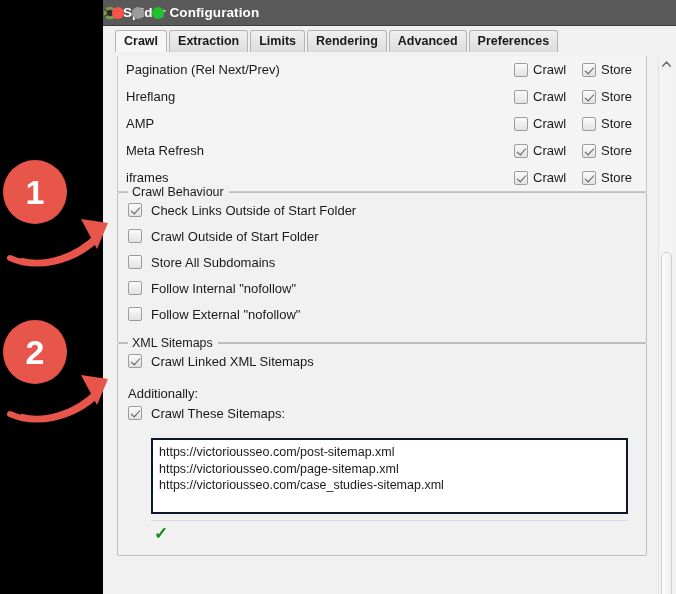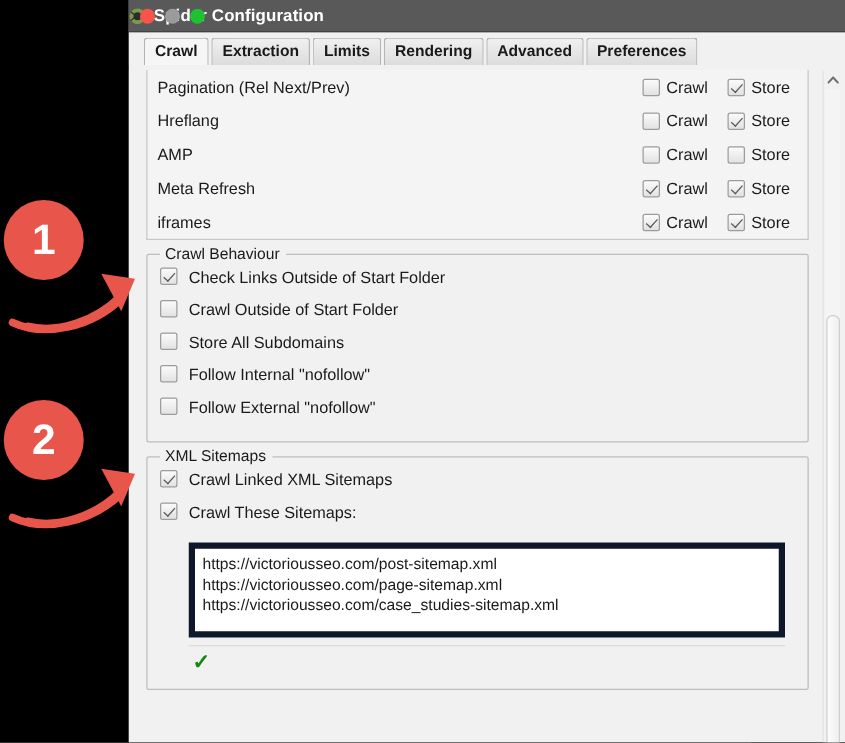--- a/index.html
+++ b/index.html
@@ -159,21 +159,20 @@
     top: 1px;
     width: 4px;
     height: 8px;
     border: solid #5a5a5a;
     border-width: 0 1.6px 1.6px 0;
     transform: rotate(42deg);
   }
 
   
   .section {
-    margin-top: 11px;
     border: 1px solid #bdbdbd;
     border-radius: 2px;
     padding: 10px 10px 9px 10px;
     position: relative;
     box-sizing: border-box;
     width: 530px;
   }
   .section > .legend {
     position: absolute;
     top: -8px;
@@ -197,21 +196,21 @@
     color: #1a1a1a;
     height: 26px;
     display: flex;
     align-items: center;
   }
   .sitemap-box {
     margin: 6px 0 0 23px;
     width: 477px;
     height: 76px;
     background: #ffffff;
-    border: 5px solid #0f172a;
+    border: 2px solid #0f172a;
     box-sizing: border-box;
     padding: 4px 6px;
     overflow: hidden;
   }
   .sitemap-box div {
     font-size: 12.5px;
     color: #1a1a1a;
     line-height: 16.5px;
     white-space: nowrap;
   }
@@ -414,20 +413,21 @@
         </div>
 
         <div class="section">
           <div class="legend">XML Sitemaps</div>
 
           <div class="opt">
             <span class="cb checked"></span>
             <span class="olabel">Crawl Linked XML Sitemaps</span>
           </div>
 
+          <div class="plain-label">Additionally:</div>
 
 
           <div class="opt">
             <span class="cb checked"></span>
             <span class="olabel">Crawl These Sitemaps:</span>
           </div>
 
           <div class="sitemap-box">
             <div>https://victoriousseo.com/post-sitemap.xml</div>
             <div>https://victoriousseo.com/page-sitemap.xml</div>

